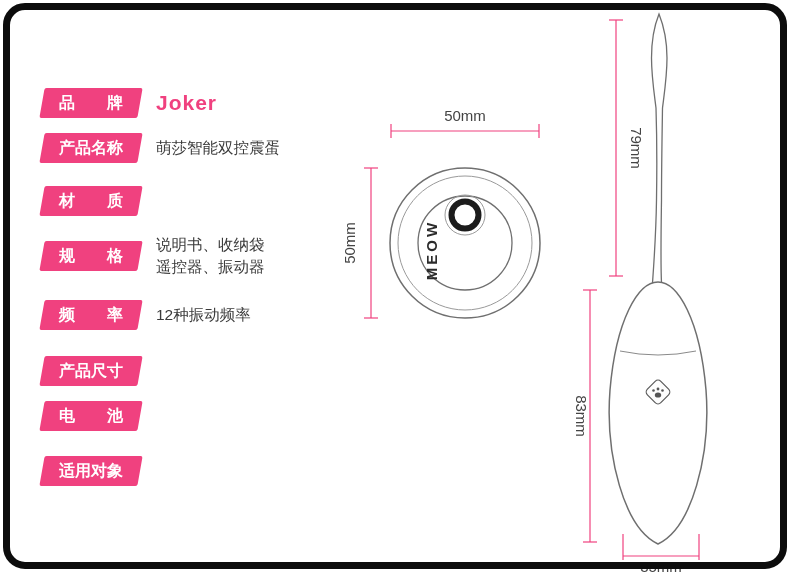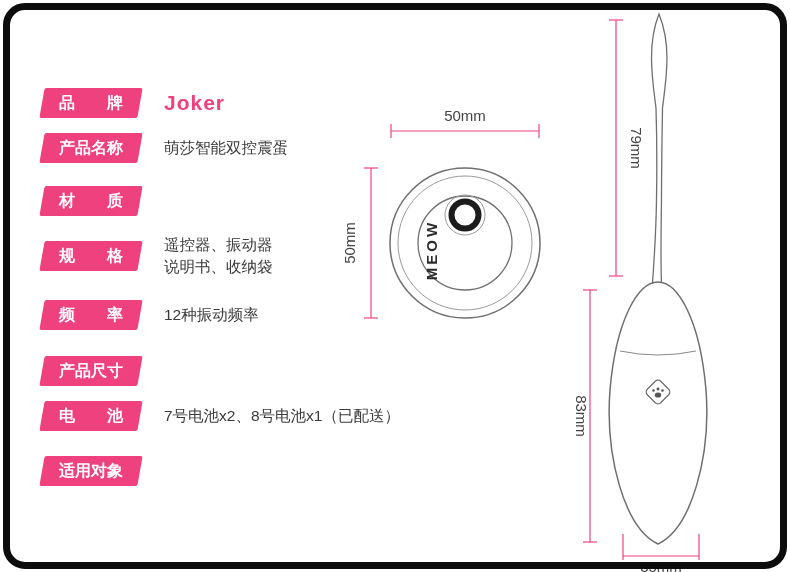--- a/index.html
+++ b/index.html
@@ -17,21 +17,21 @@
   .spec-label{
     width:98px;min-height:30px;background:#f0417f;border-radius:2px;
     transform:skewX(-10deg);display:flex;align-items:center;justify-content:center;
     flex:0 0 auto;
   }
   .label-text{
     transform:skewX(10deg);color:#fff;font-size:16px;font-weight:bold;
     white-space:nowrap;letter-spacing:0px;line-height:30px;
   }
   .spec-value{
-    margin-left:24px;color:#3a3a3a;font-size:15.5px;line-height:30px;white-space:nowrap;
+    margin-left:16px;color:#3a3a3a;font-size:15.5px;line-height:30px;white-space:nowrap;
   }
   .spec-value.two-line{line-height:22px;}
   .spec-value.brand{
     color:#f0417f;font-size:21px;font-weight:bold;letter-spacing:1px;
   }
 </style>
 </head>
 <body>
 
 <div id="stage">
@@ -125,43 +125,42 @@
       <div class="spec-label">
         <span class="label-text">材　　质</span>
       </div>
     </div>
 
     <div class="spec-row" style="top:234px">
       <div class="spec-label">
         <span class="label-text">规　　格</span>
       </div>
       <div class="spec-value two-line">
+        <div>说明书、收纳袋</div>
         <div>遥控器、振动器</div>
-        <div>说明书、收纳袋</div>
       </div>
     </div>
 
     <div class="spec-row" style="top:300px">
       <div class="spec-label">
         <span class="label-text">频　　率</span>
       </div>
       <div class="spec-value">12种振动频率</div>
     </div>
 
     <div class="spec-row" style="top:356px">
       <div class="spec-label">
         <span class="label-text">产品尺寸</span>
       </div>
     </div>
 
     <div class="spec-row" style="top:401px">
       <div class="spec-label">
         <span class="label-text">电　　池</span>
       </div>
-      <div class="spec-value">7号电池x2、8号电池x1（已配送）</div>
     </div>
 
     <div class="spec-row" style="top:456px">
       <div class="spec-label">
         <span class="label-text">适用对象</span>
       </div>
     </div>
 
   </div>
 

